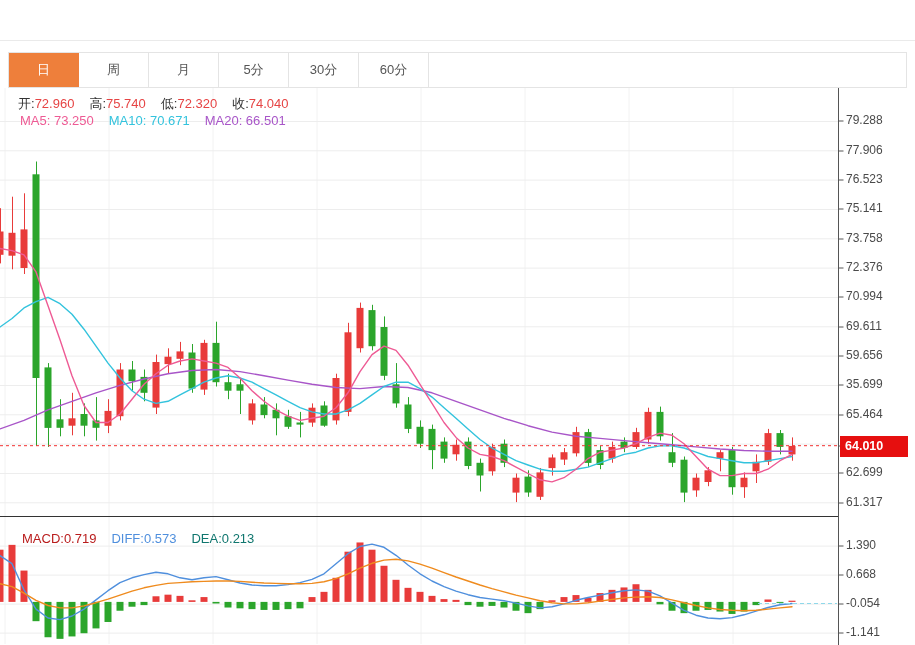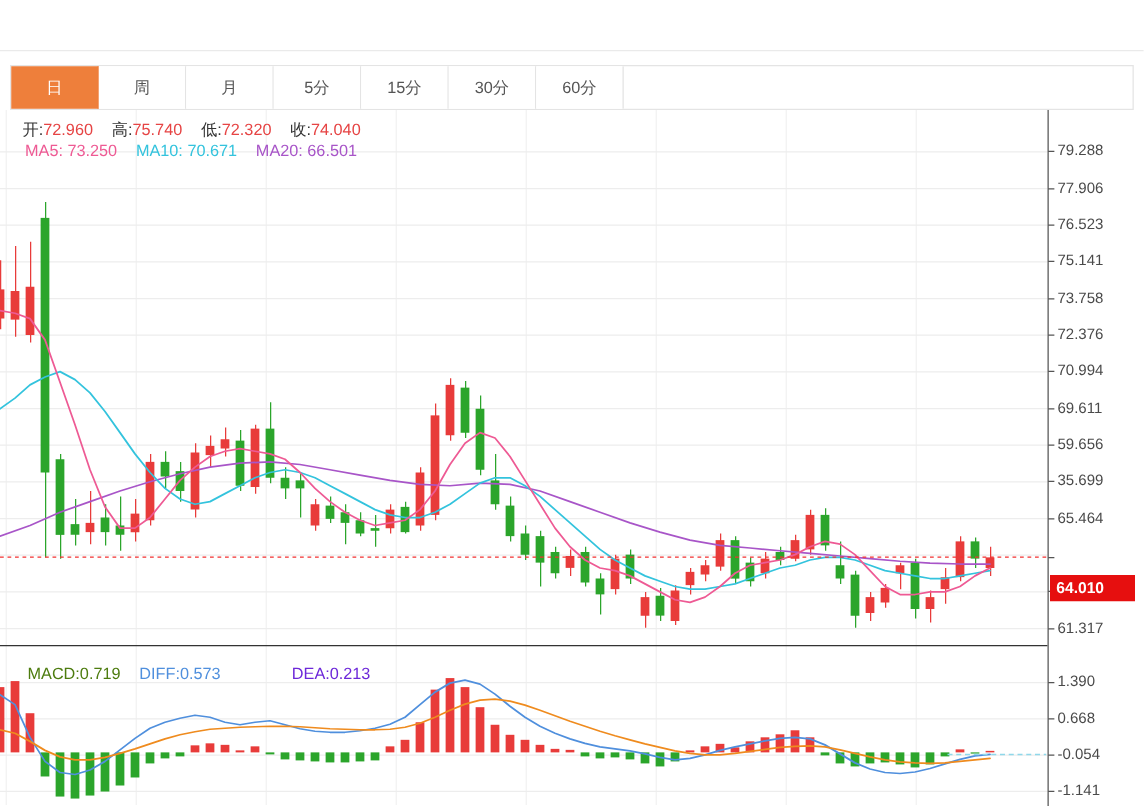--- a/index.html
+++ b/index.html
@@ -16,42 +16,41 @@
   .tab.active{background:#ee7f3b;color:#fff;border-right-color:#ee7f3b;}
   .legend-row{position:absolute;white-space:nowrap;font-size:13px;z-index:5;}
   #legend-ohlc{left:18px;top:95px;}
   #legend-ma{left:20px;top:113px;}
   #legend-macd{left:22px;top:531px;}
   .lg-item{margin-right:15px;}
   .lg-label{color:#333;}
   .lg-value{color:#e64444;}
   #chart-svg{position:absolute;left:0;top:0;z-index:1;}
   .axlabel{position:absolute;left:846px;font-size:12px;color:#4a4a4a;z-index:4;}
-  .price-tag{position:absolute;left:840px;top:460px;width:68px;height:21px;background:#e60f0f;
+  .price-tag{position:absolute;left:840px;top:436px;width:68px;height:21px;background:#e60f0f;
     color:#fff;font-size:12.5px;font-weight:bold;line-height:21px;text-align:left;
     padding-left:5px;box-sizing:border-box;z-index:6;}
 </style>
 </head>
 <body>
 
 <div id="app">
   <div class="title-divider"></div>
   <div class="tabbar" id="tabbar">
       <div class="tab active">日</div>
       <div class="tab">周</div>
       <div class="tab">月</div>
       <div class="tab">5分</div>
-      <div class="tab">15分</div>
       <div class="tab">30分</div>
       <div class="tab">60分</div>
     </div>
 
   <div class="legend-row" id="legend-ohlc"><span class="lg-item"><span class="lg-label">开:</span><span class="lg-value">72.960</span></span><span class="lg-item"><span class="lg-label">高:</span><span class="lg-value">75.740</span></span><span class="lg-item"><span class="lg-label">低:</span><span class="lg-value">72.320</span></span><span class="lg-item"><span class="lg-label">收:</span><span class="lg-value">74.040</span></span></div>
   <div class="legend-row" id="legend-ma"><span class="lg-item" style="color: rgb(238, 90, 148);">MA5: 73.250</span><span class="lg-item" style="color: rgb(51, 195, 221);">MA10: 70.671</span><span class="lg-item" style="color: rgb(168, 85, 200);">MA20: 66.501</span></div>
-  <div class="legend-row" id="legend-macd"><span class="lg-item" style="color: #4d7c0f;">MACD:0.719</span><span class="lg-item" style="color: rgb(79, 143, 221);">DIFF:0.573</span><span class="lg-item" style="color: #6d28d9; margin-left: 42px;">DEA:0.213</span></div>
+  <div class="legend-row" id="legend-macd"><span class="lg-item" style="color: #b91c1c;">MACD:0.719</span><span class="lg-item" style="color: rgb(79, 143, 221);">DIFF:0.573</span><span class="lg-item" style="color: #0f766e;">DEA:0.213</span></div>
 
   <svg id="chart-svg" width="915" height="645">
       <line x1="5" y1="88" x2="5" y2="644" stroke="#f2f2f2" stroke-width="1"></line>
       <line x1="109" y1="88" x2="109" y2="644" stroke="#f2f2f2" stroke-width="1"></line>
       <line x1="213" y1="88" x2="213" y2="644" stroke="#f2f2f2" stroke-width="1"></line>
       <line x1="317" y1="88" x2="317" y2="644" stroke="#f2f2f2" stroke-width="1"></line>
       <line x1="421" y1="88" x2="421" y2="644" stroke="#f2f2f2" stroke-width="1"></line>
       <line x1="525" y1="88" x2="525" y2="644" stroke="#f2f2f2" stroke-width="1"></line>
       <line x1="629" y1="88" x2="629" y2="644" stroke="#f2f2f2" stroke-width="1"></line>
       <line x1="733" y1="88" x2="733" y2="644" stroke="#f2f2f2" stroke-width="1"></line>

